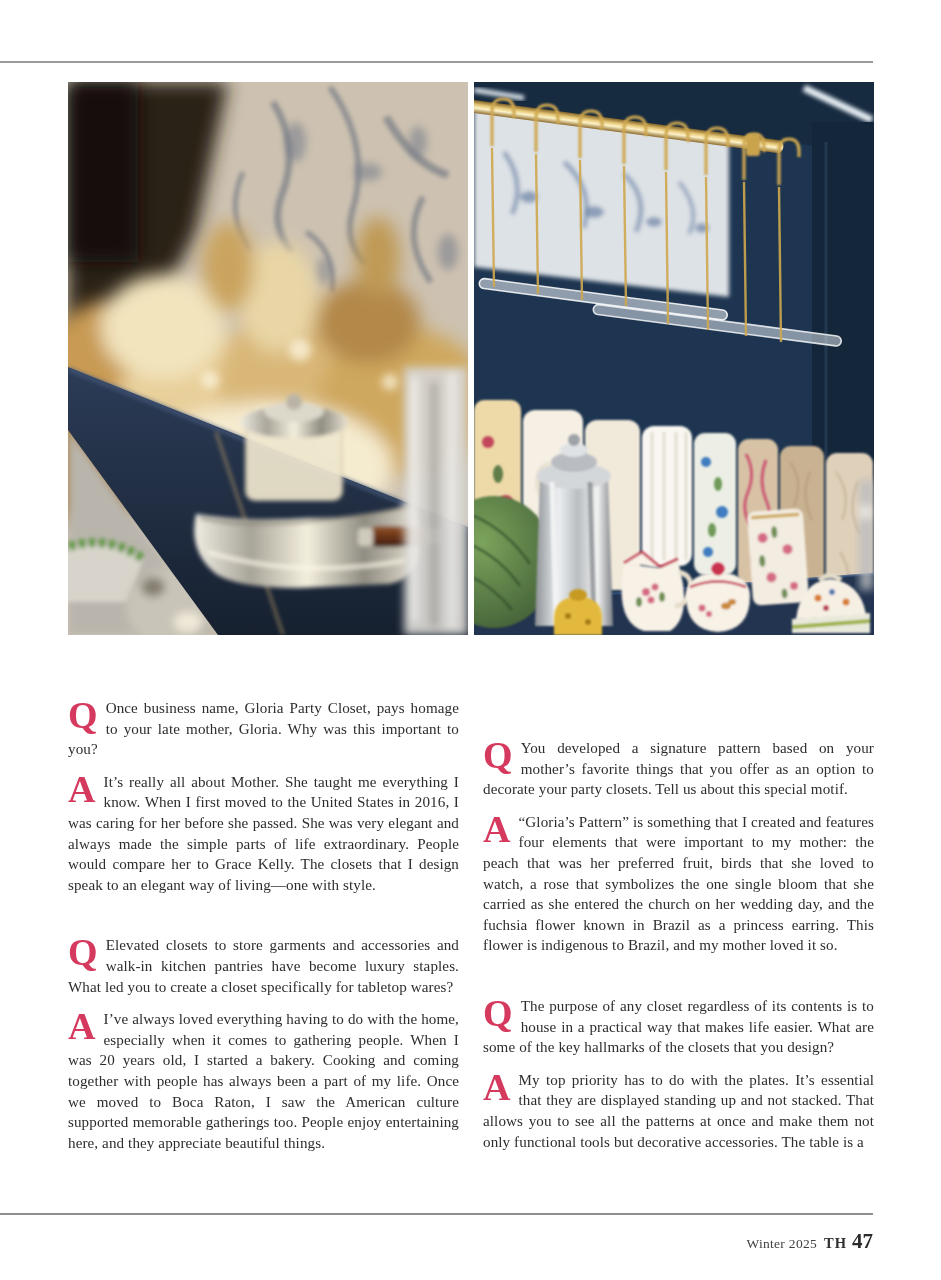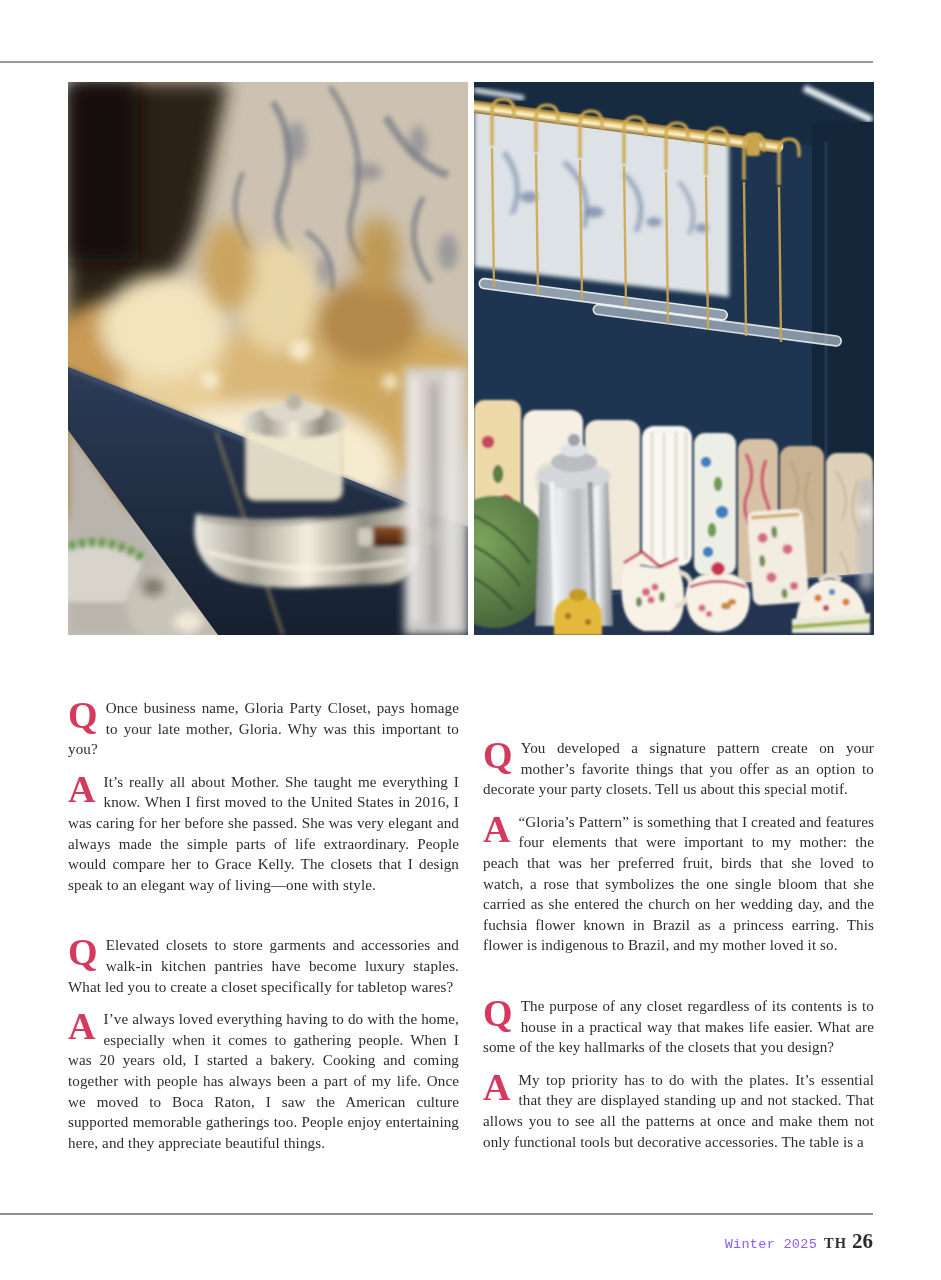--- a/index.html
+++ b/index.html
@@ -26,21 +26,21 @@
     float:left;
     font-family:"Liberation Serif", serif;
     font-weight:700;
     font-size:38px;
     line-height:29px;
     color:#d5395e;
     margin:3px 8px 0 0;
   }
 
   .footer { position:absolute; left:0; top:1229px; width:873px; text-align:right; white-space:nowrap; }
-  .footer .season { font-family:Liberation Mono, monospace; font-size:13.5px; color:#8b5cf6; letter-spacing:0.3px; }
+  .footer .season { font-family:Liberation Serif, serif; font-size:13.5px; color:#404040; letter-spacing:0.3px; }
   .footer .mag { font-family:"Liberation Serif", serif; font-weight:700; font-size:14.5px; color:#2f2f2f; letter-spacing:1px; margin-left:7px;margin-top:26px; }
   .footer .pagenum { font-family:"Liberation Serif", serif; font-weight:700; font-size:21px; color:#2b2b2b; margin-left:5px; }
 </style>
 </head>
 <body>
 
 <div class="top-rule"></div>
 
 <div class="photo-row">
 
@@ -404,31 +404,31 @@
     <p class="block q-block">
       <span class="qa-letter">Q</span><span>Elevated closets to store garments and accessories and walk-in kitchen pantries have become luxury staples. What led you to create a closet specifically for tabletop wares?</span>
     </p>
     <p class="block a-block">
       <span class="qa-letter">A</span><span>I’ve always loved everything having to do with the home, especially when it comes to gathering people. When I was 20 years old, I started a bakery. Cooking and coming together with people has always been a part of my life. Once we moved to Boca Raton, I saw the American culture supported memorable gatherings too. People enjoy entertaining here, and they appreciate beautiful things.</span>
     </p>
   </div>
 
   <div class="col">
     <p class="block q-block">
-      <span class="qa-letter">Q</span><span>You developed a signature pattern create on your mother’s favorite things that you offer as an option to decorate your party closets. Tell us about this special motif.</span>
+      <span class="qa-letter">Q</span><span>You developed a signature pattern based on your mother’s favorite things that you offer as an option to decorate your party closets. Tell us about this special motif.</span>
     </p>
     <p class="block a-block">
       <span class="qa-letter">A</span><span>“Gloria’s Pattern” is something that I created and features four elements that were important to my mother: the peach that was her preferred fruit, birds that she loved to watch, a rose that symbolizes the one single bloom that she carried as she entered the church on her wedding day, and the fuchsia flower known in Brazil as a princess earring. This flower is indigenous to Brazil, and my mother loved it so.</span>
     </p>
     <p class="block q-block">
       <span class="qa-letter">Q</span><span>The purpose of any closet regardless of its contents is to house in a practical way that makes life easier. What are some of the key hallmarks of the closets that you design?</span>
     </p>
     <p class="block a-block">
       <span class="qa-letter">A</span><span>My top priority has to do with the plates. It’s essential that they are displayed standing up and not stacked. That allows you to see all the patterns at once and make them not only functional tools but decorative accessories. The table is a</span>
     </p>
   </div>
 </div>
 
 <div class="bottom-rule"></div>
 
 <div class="footer">
-  <span class="season">Winter 2025</span><span class="mag">TH</span><span class="pagenum">26</span>
+  <span class="season">Winter 2025</span><span class="mag">TH</span><span class="pagenum">47</span>
 </div>
 
 </body></html>

